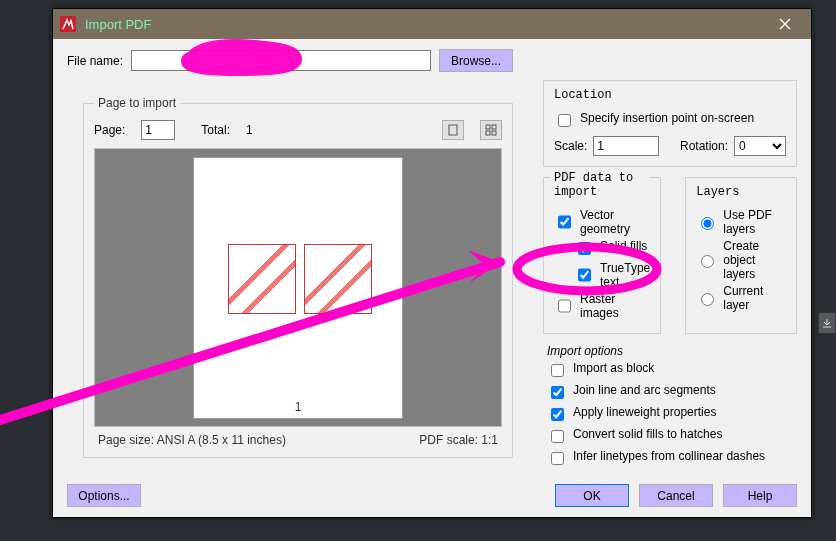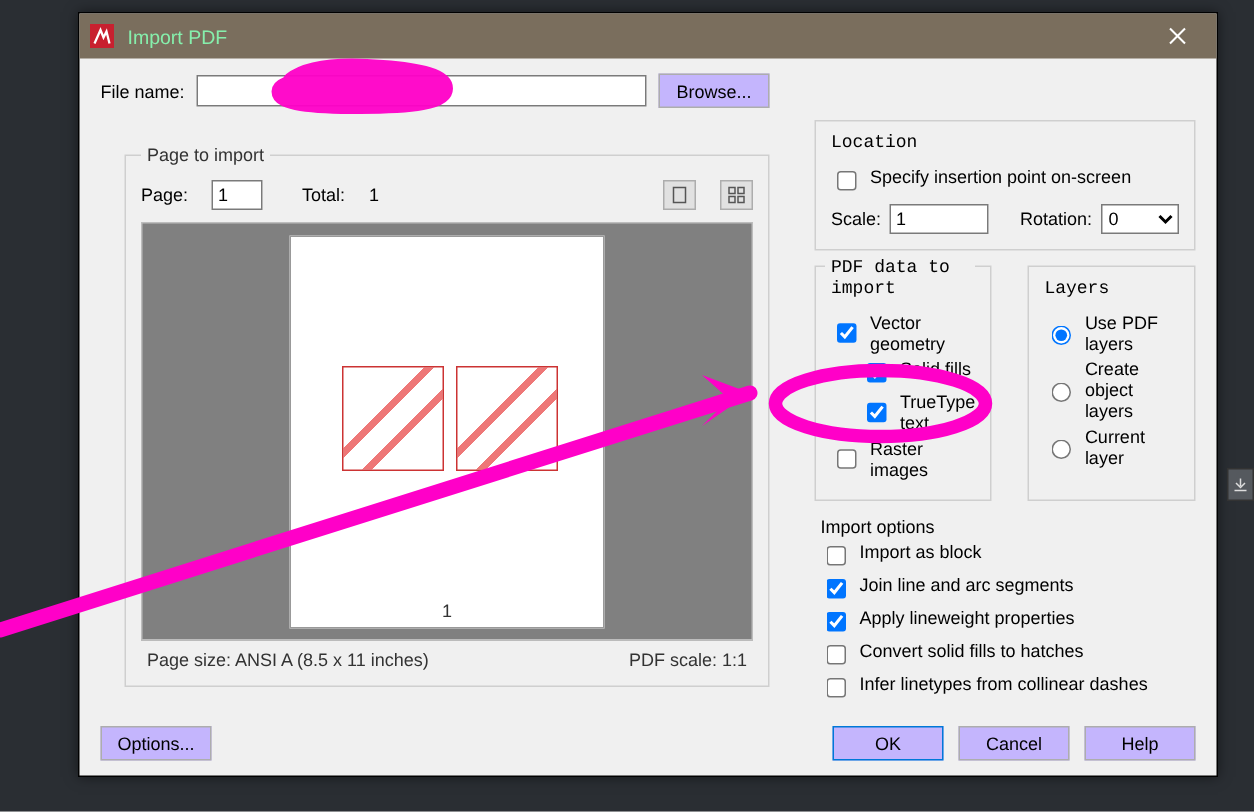--- a/index.html
+++ b/index.html
@@ -162,21 +162,21 @@
                 <span>Create object layers</span>
               </label>
             <label class="radio">
                 <input type="radio" name="lyr" style="">
                 <span>Current layer</span>
               </label>
           </div>
         </div>
 
         <div class="grp" style="border:none;padding:0 4px;">
-          <div style="margin-bottom:3px;">Import options</div>
+          <div style="margin-bottom:3px;font-style:italic;">Import options</div>
           <label class="chk">
               <input type="checkbox" style="">
               <span>Import as block</span>
             </label>
           <label class="chk">
               <input type="checkbox" checked="" style="">
               <span>Join line and arc segments</span>
             </label>
           <label class="chk">
               <input type="checkbox" checked="" style="">

